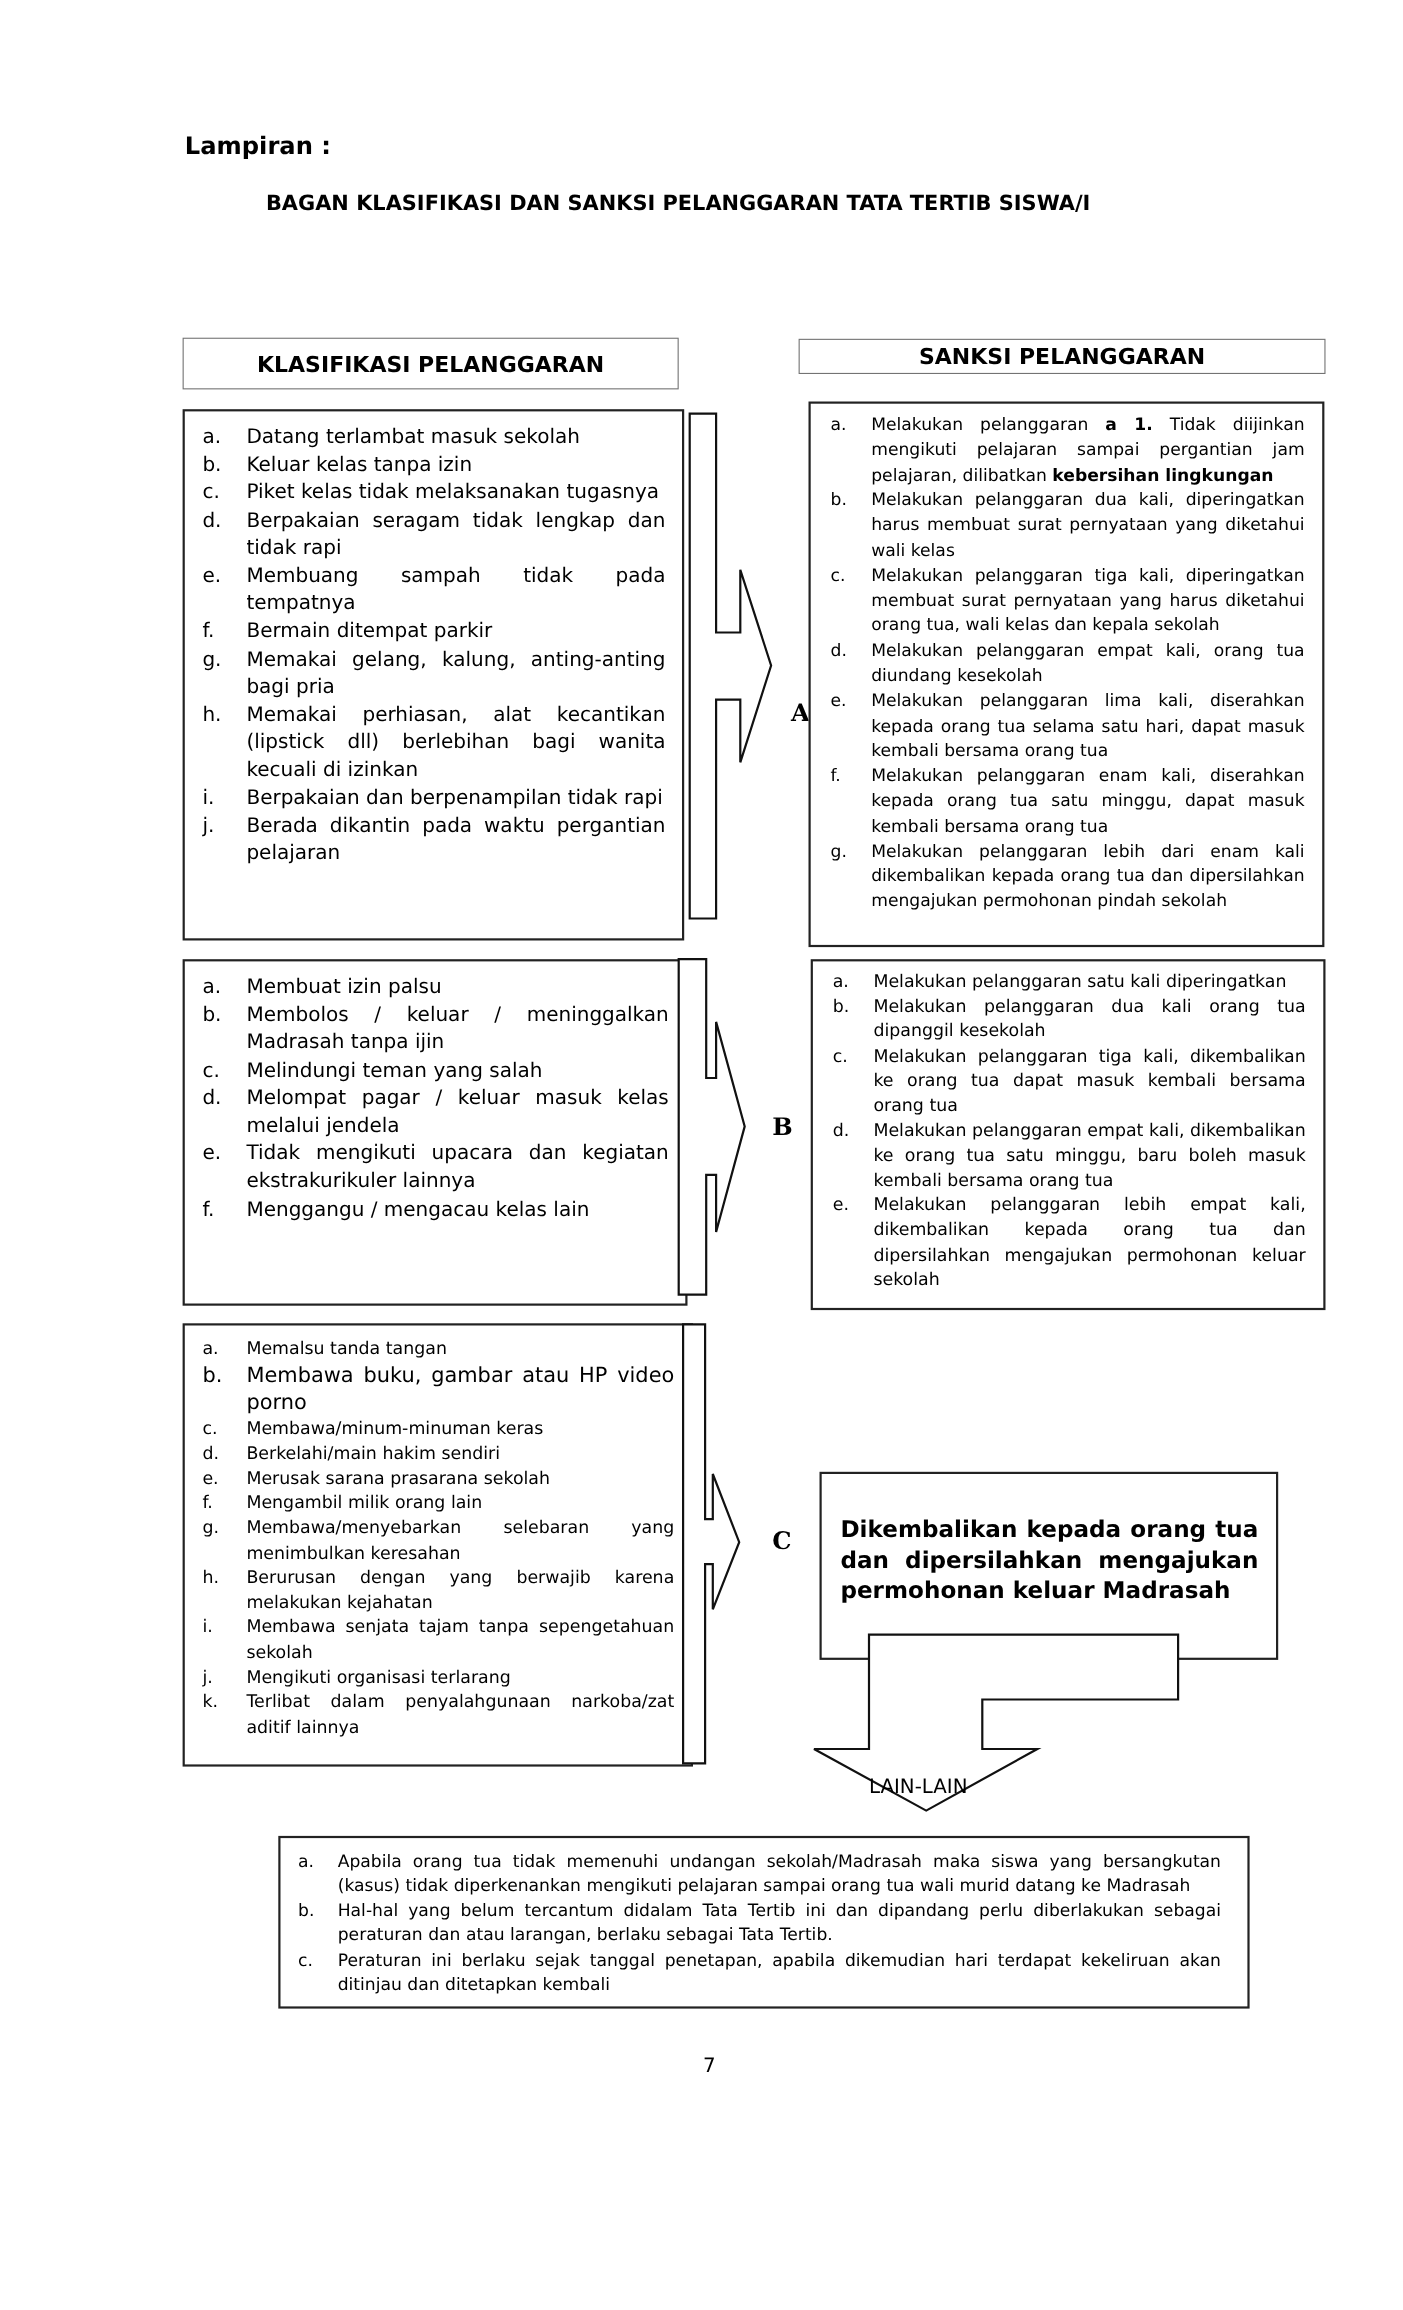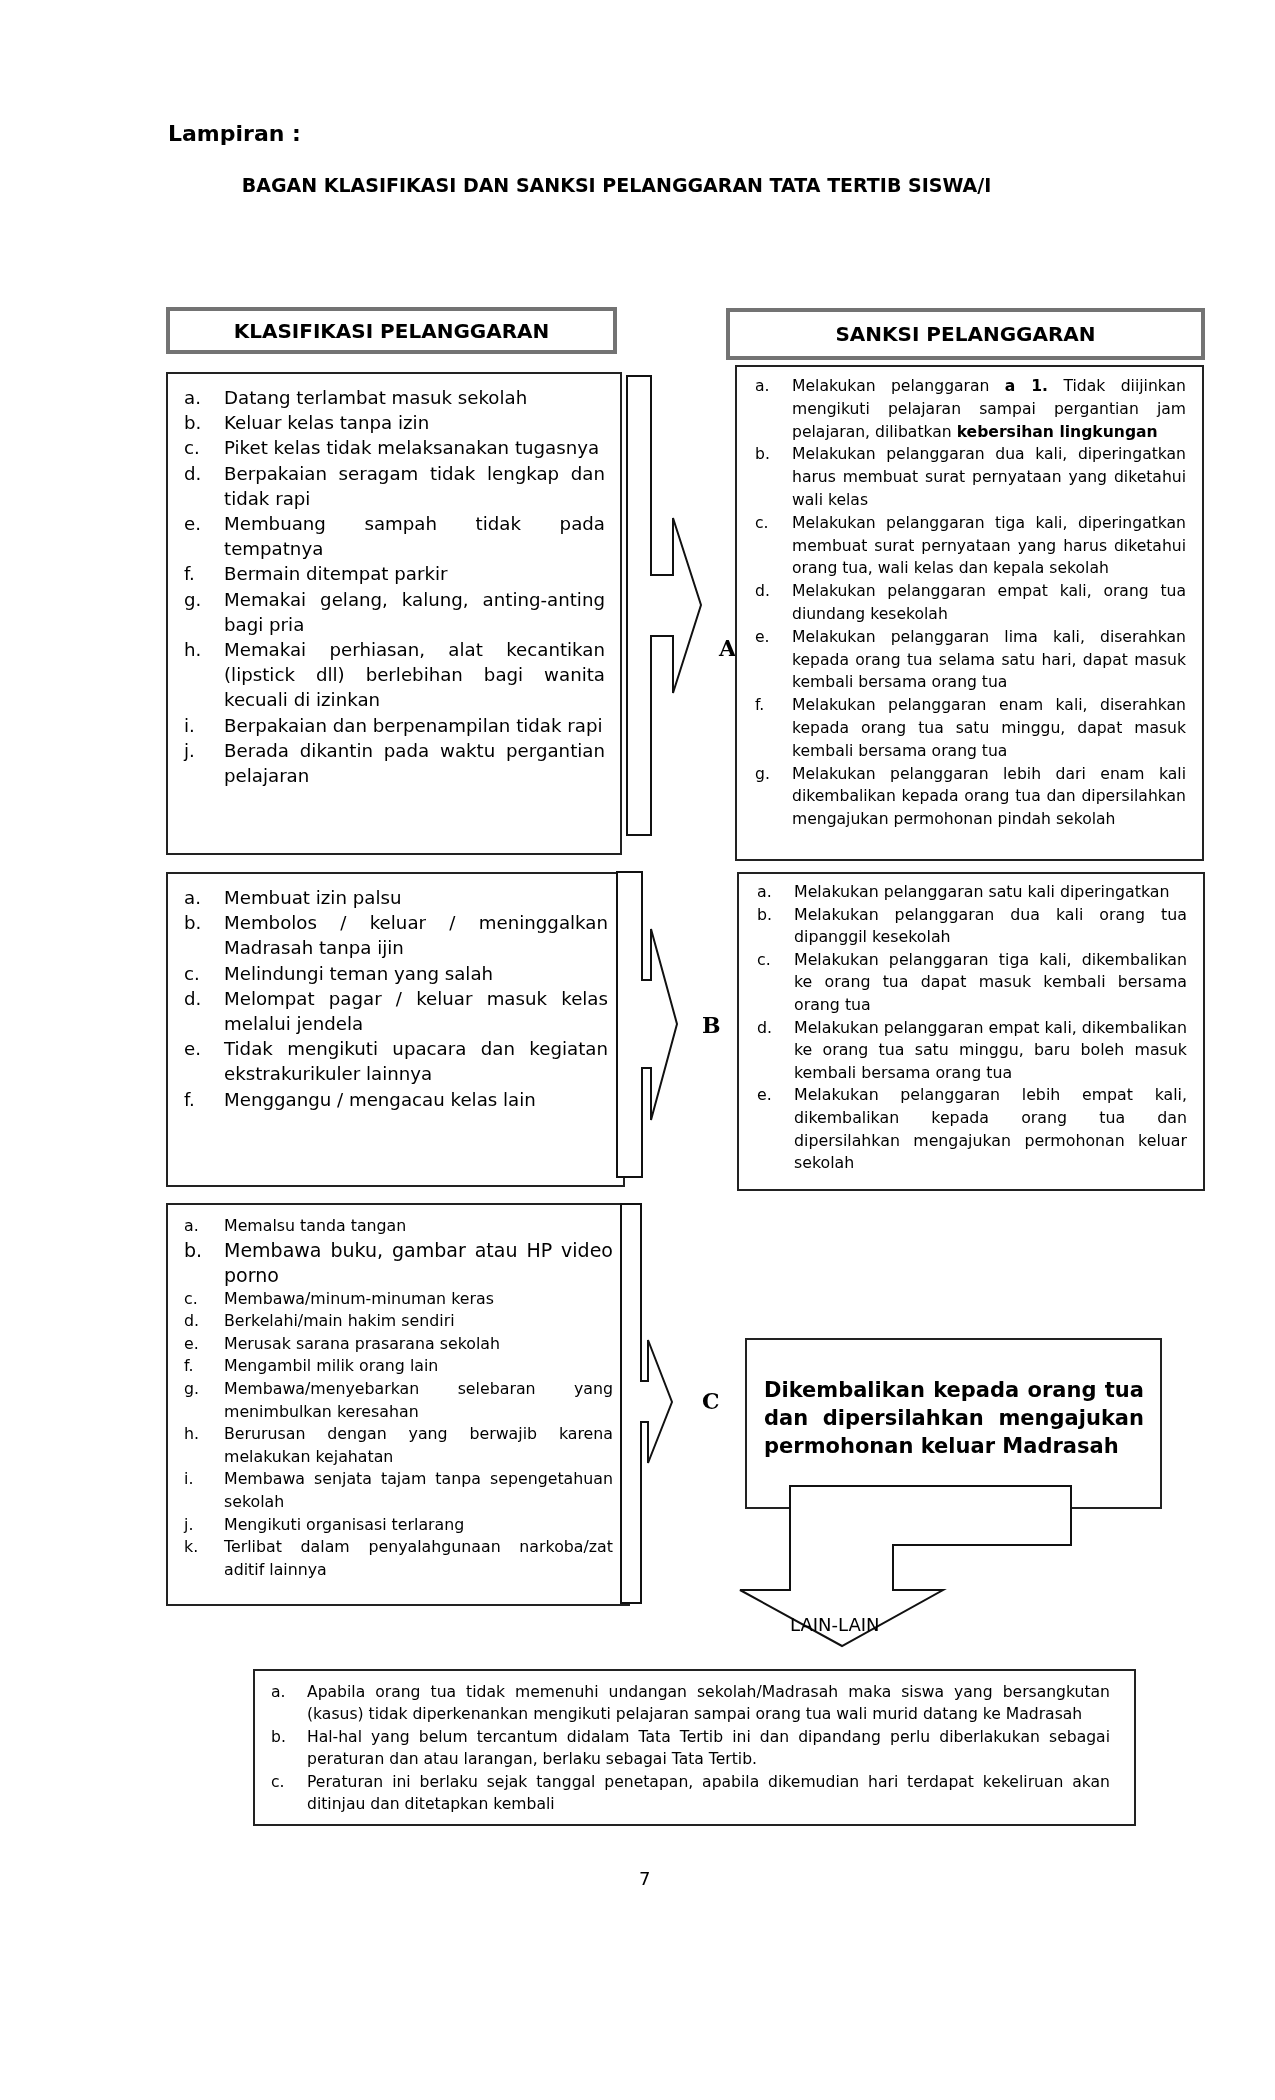--- a/index.html
+++ b/index.html
@@ -2,21 +2,21 @@
 <html><head>
 <meta charset="utf-8">
 <style>
   html, body { margin: 0; padding: 0; background: #ffffff; }
   body { width: 1275px; height: 2100px; position: relative; overflow: hidden;
          font-family: "DejaVu Sans", "Liberation Sans", sans-serif; color: #000; }
   .abs { position: absolute; }
   .lampiran { left: 168px; top: 121px; font-weight: bold; font-size: 22px; }
   .title { left: 0; width: 1232px; text-align: center; font-weight: bold; font-size: 19px; line-height: 31.5px; top: 170px; }
   .title div { margin-left: 1px; }
-  .hdr { border: 4px solid #737373; box-sizing: border-box; text-align: center; font-weight: bold; font-size: 20px;
+  .hdr { border: 1px solid #737373; box-sizing: border-box; text-align: center; font-weight: bold; font-size: 20px;
          display: flex; align-items: center; justify-content: center; background: #fff; }
   .box { border: 2px solid #222; box-sizing: border-box; background: #fff; }
   ol.items { list-style: none; margin: 0; padding: 0; }
   ol.items li { display: flex; text-align: justify; }
   ol.items li .mk { flex: 0 0 auto; }
   ol.items li .tx { flex: 1 1 auto; }
   .klas { font-size: 18.2px; line-height: 25.2px; }
   .klas li .mk { width: 40px; }
   .sanks { font-size: 15.6px; line-height: 22.8px; }
   .sanks li .mk { width: 37px; }
@@ -39,21 +39,21 @@
 <body>
 
 <div class="abs lampiran">Lampiran :</div>
 <div class="abs title">
   <div>BAGAN KLASIFIKASI DAN SANKSI PELANGGARAN TATA TERTIB SISWA/I</div>
 </div>
 
 <div class="abs hdr" style="left:166px; top:307px; width:451px; height:47px;">
     <span>KLASIFIKASI PELANGGARAN</span>
   </div>
-<div class="abs hdr" style="left:726px; top:308px; width:479px; height:52px;">
+<div class="abs hdr" style="left:726px; top:308px; width:479px; height:32px;">
     <span>SANKSI PELANGGARAN</span>
   </div>
 
 <div class="abs box" style="left:166px; top:372px; width:456px; height:483px; padding:11px 15px 0 16px;">
   <ol class="items klas">
     <li>
         <span class="mk">a.</span>
         <span class="tx">Datang terlambat masuk sekolah</span>
       </li>
     <li>

